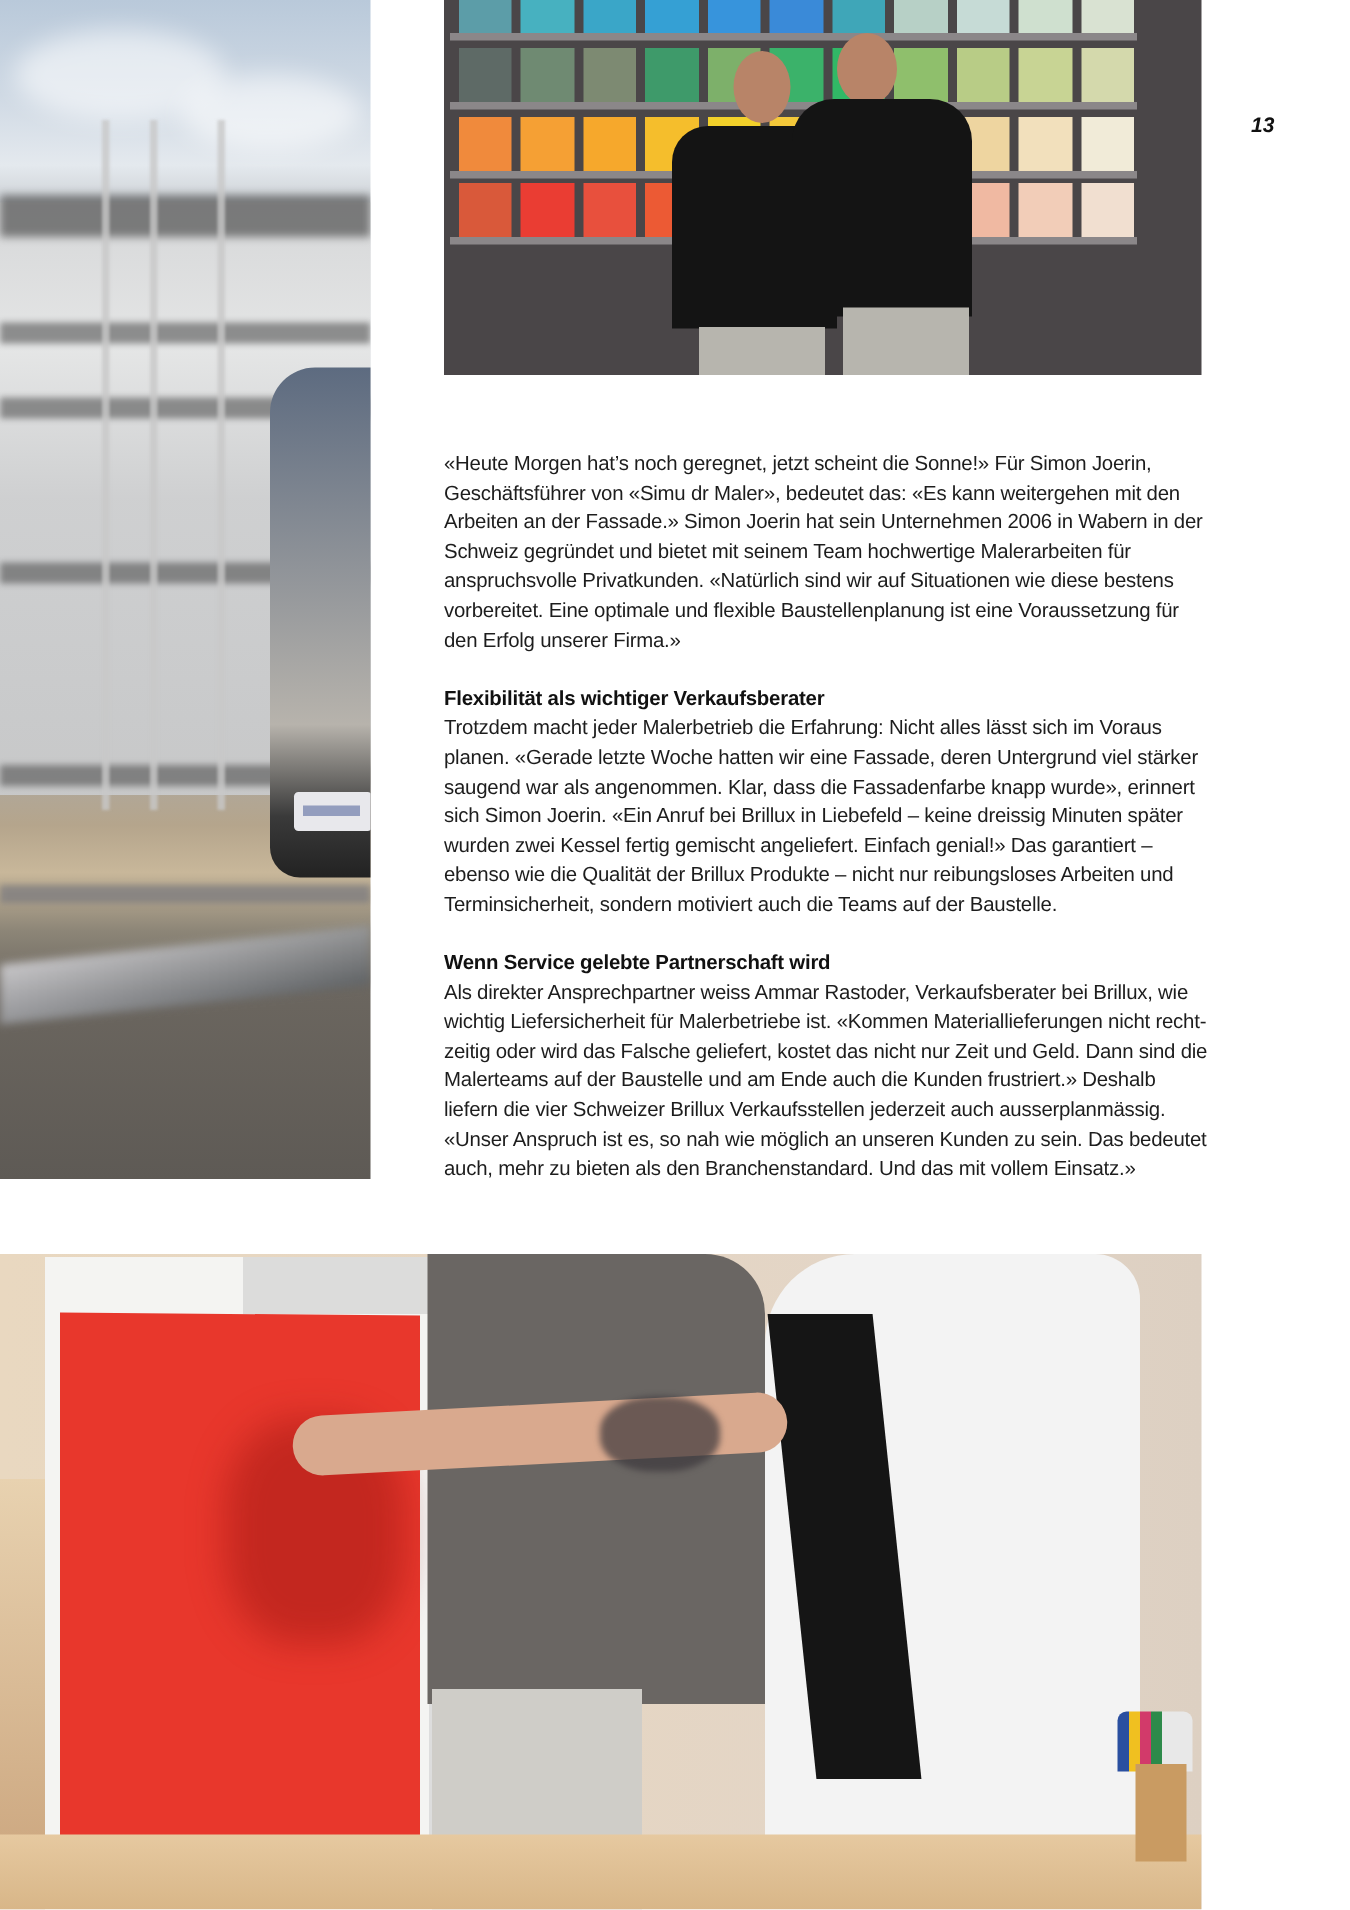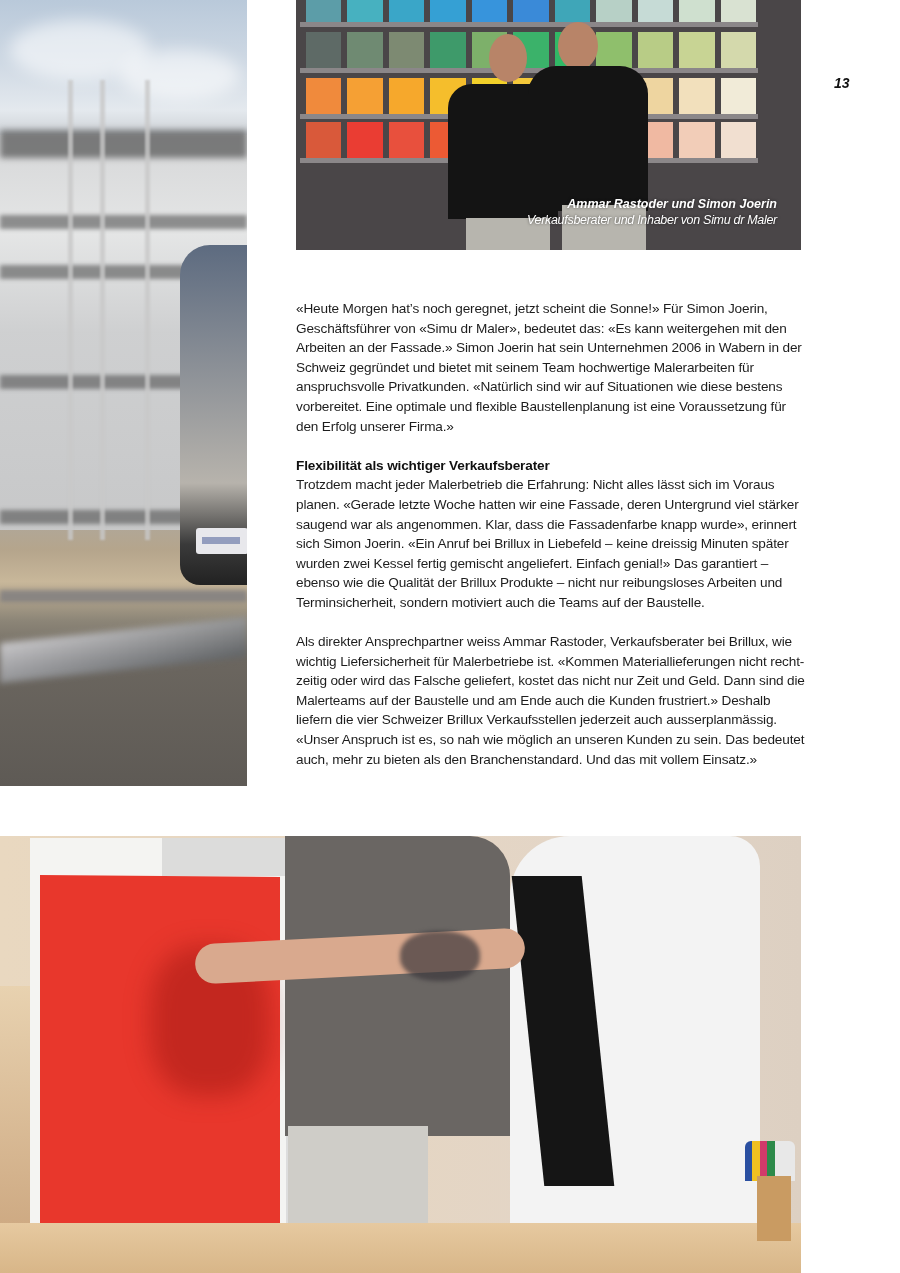--- a/index.html
+++ b/index.html
@@ -158,34 +158,31 @@
   <div class="shelf" style="top:158px;"></div>
 
   <div class="person-head" style="left:193px;top:34px;width:38px;height:48px;"></div>
   <div class="person" style="left:152px;top:84px;width:110px;height:135px;border-radius:24px 24px 0 0;"></div>
   <div class="pants" style="left:170px;top:218px;width:84px;height:32px;"></div>
 
   <div class="person-head" style="left:262px;top:22px;width:40px;height:48px;"></div>
   <div class="person" style="left:232px;top:66px;width:120px;height:145px;border-radius:28px 28px 0 0;"></div>
   <div class="pants" style="left:266px;top:205px;width:84px;height:45px;"></div>
 
-  <div class="photo-caption">
-    <div class="caption-names">Ammar Rastoder und Simon Joerin</div>
-    <div class="caption-roles">Verkaufsberater und Inhaber von Simu dr Maler</div>
-  </div>
 </div>
 
 <div class="page-number">13</div>
 
 <div class="article">
   <p>«Heute Morgen hat’s noch geregnet, jetzt scheint die Sonne!» Für Simon Joerin, Geschäftsführer von «Simu dr Maler», bedeutet das: «Es kann weitergehen mit den Arbeiten an der Fassade.» Simon Joerin hat sein Unternehmen 2006 in Wabern in der Schweiz gegründet und bietet mit seinem Team hochwertige Malerarbeiten für anspruchsvolle Privatkunden. «Natürlich sind wir auf Situationen wie diese bestens vorbereitet. Eine optimale und flexible Baustellenplanung ist eine Voraussetzung für den Erfolg unserer Firma.»</p>
 
   <h3>Flexibilität als wichtiger Verkaufsberater</h3>
   <p>Trotzdem macht jeder Malerbetrieb die Erfahrung: Nicht alles lässt sich im Voraus planen. «Gerade letzte Woche hatten wir eine Fassade, deren Untergrund viel stärker saugend war als angenommen. Klar, dass die Fassadenfarbe knapp wurde», erinnert sich Simon Joerin. «Ein Anruf bei Brillux in Liebefeld – keine dreissig Minuten später wurden zwei Kessel fertig gemischt angeliefert. Einfach genial!» Das garantiert – ebenso wie die Qualität der Brillux Produkte – nicht nur reibungsloses Arbeiten und Terminsicherheit, sondern motiviert auch die Teams auf der Baustelle.</p>
 
+  <h3>Wenn Service gelebte Partnerschaft wird</h3>
   <p>Als direkter Ansprechpartner weiss Ammar Rastoder, Verkaufsberater bei Brillux, wie wichtig Liefersicherheit für Malerbetriebe ist. «Kommen Materiallieferungen nicht recht-zeitig oder wird das Falsche geliefert, kostet das nicht nur Zeit und Geld. Dann sind die Malerteams auf der Baustelle und am Ende auch die Kunden frustriert.» Deshalb liefern die vier Schweizer Brillux Verkaufsstellen jederzeit auch ausserplanmässig. «Unser Anspruch ist es, so nah wie möglich an unseren Kunden zu sein. Das bedeutet auch, mehr zu bieten als den Branchenstandard. Und das mit vollem Einsatz.»</p>
 </div>
 
 <div class="photo-bottom">
   <div class="pb-shelf"></div>
   <div class="pb-board"></div>
   <div class="pb-board-top"></div>
   <div class="pb-red"></div>
   <div class="pb-shadow"></div>
   <div class="pb-grey-person"></div>

